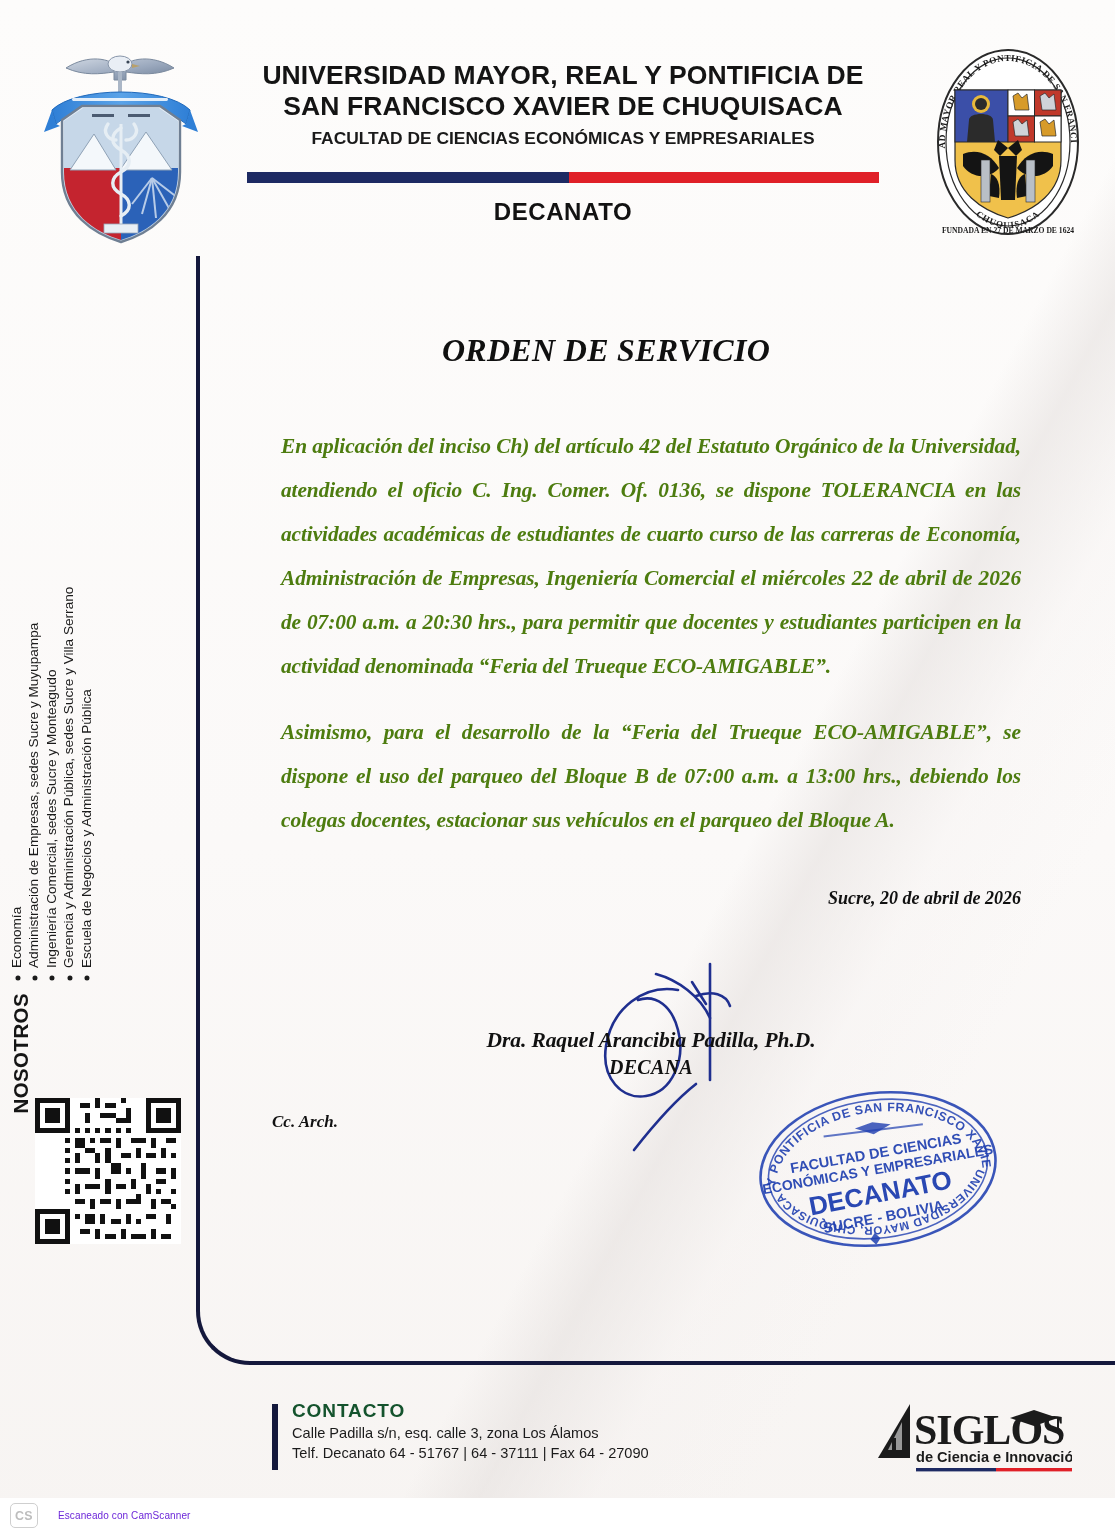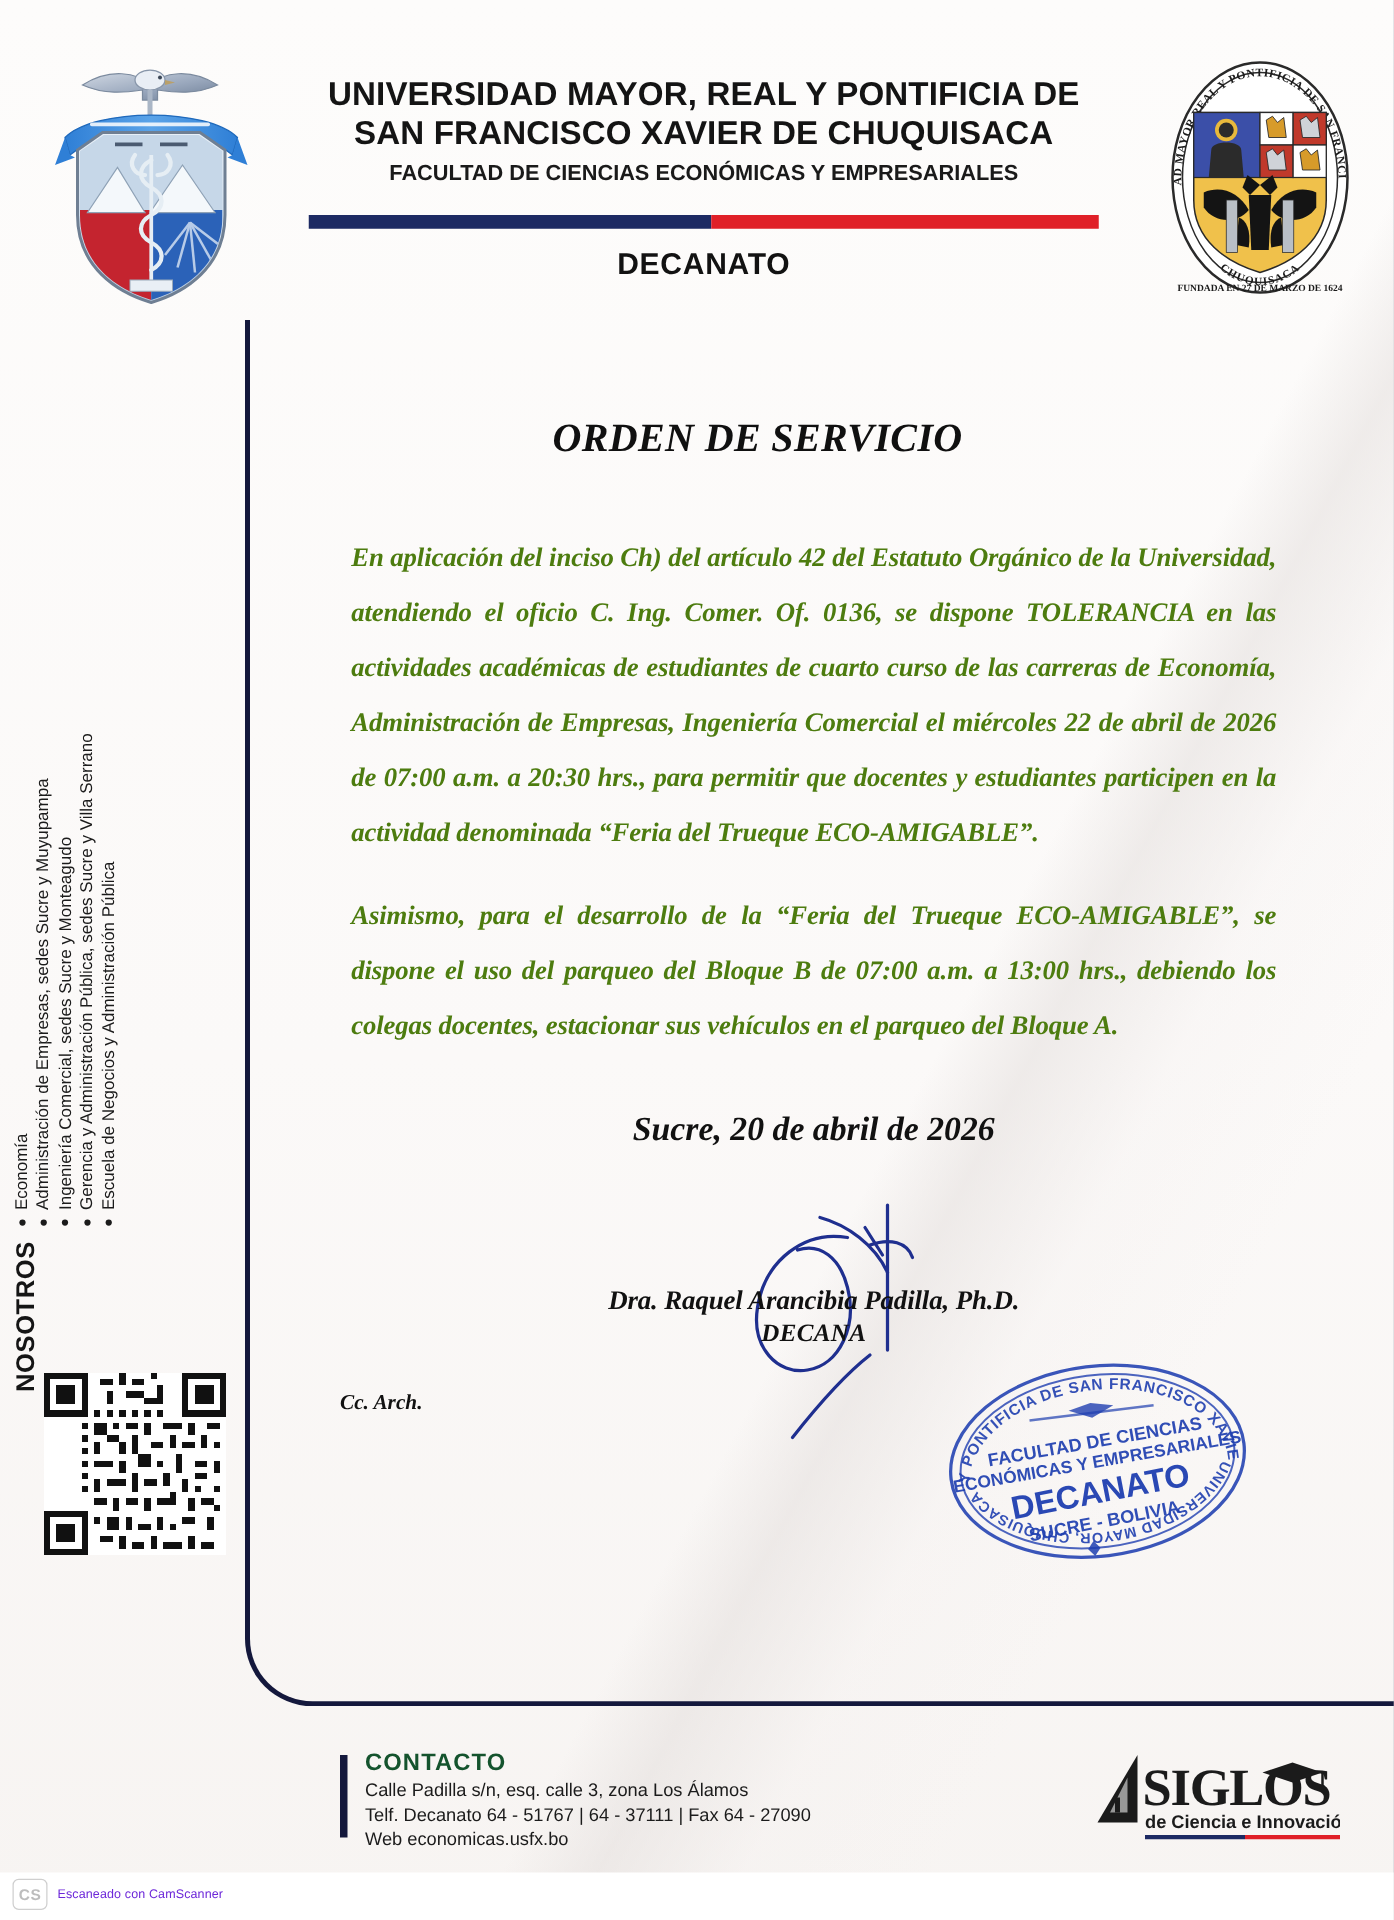--- a/index.html
+++ b/index.html
@@ -87,23 +87,23 @@
     font-family:"Liberation Serif", serif;
     font-style:italic;font-weight:bold;
     font-size:21.4px;line-height:44px;
     text-align:justify;text-justify:inter-word;
     color:#4d7c0f;margin:0 0 22px 0;
     letter-spacing:-.1px;
   }
   .para:last-child{margin-bottom:0;}
 
   .date-line{
-    position:absolute;left:281px;top:888px;width:740px;text-align:center;
+    position:absolute;left:281px;top:888px;width:740px;text-align:right;
     font-family:"Liberation Serif", serif;font-style:italic;font-weight:bold;
-    font-size:27px;color:#111;
+    font-size:18px;color:#111;
   }
 
   
   .sig-block{position:absolute;left:281px;top:1026px;width:740px;text-align:center;}
   .sig-name{
     font-family:"Liberation Serif", serif;font-style:italic;font-weight:bold;
     font-size:21.5px;line-height:28px;color:#111;letter-spacing:-.1px;
   }
   .sig-role{
     font-family:"Liberation Serif", serif;font-style:italic;font-weight:bold;
@@ -121,21 +121,21 @@
   .footer-bar{position:absolute;left:272px;top:1404px;width:6px;height:66px;background:#14183c;}
   .contacto{position:absolute;left:292px;top:1400px;}
   .contacto h4{
     margin:0 0 2px 0;font-size:19px;font-weight:bold;letter-spacing:.9px;color:#14532d;
   }
   .contacto p{margin:0;font-size:14.6px;line-height:19.5px;color:#1b1b1b;white-space:nowrap;}
   .siglos{position:absolute;left:872px;top:1398px;width:200px;height:82px;}
 
   
   .cs-bar{position:absolute;left:0;top:1498px;width:1115px;height:38px;background:#ffffff;}
-  .cs-wrap{position:absolute;left:10px;top:1503px;display:flex;align-items:center;gap:8px;}
+  .cs-wrap{position:absolute;left:10px;top:1503px;display:flex;align-items:center;gap:20px;}
   .cs-badge{
     width:26px;height:23px;border:1.6px solid #cfcfcf;border-radius:5px;
     display:flex;align-items:center;justify-content:center;
     font-size:12.4px;font-weight:bold;color:#bdbdbd;letter-spacing:.3px;
   }
   .cs-text{font-size:10px;color:#6d28d9;letter-spacing:.1px;}
 </style>
 </head>
 <body>
 
@@ -447,21 +447,20 @@
         <path d="M110 152 l5 -6 l5 6 l-5 6 z" fill="#1f3fb0" opacity=".85"></path>
       </g>
     </svg>
   </div>
 
   <div class="footer-bar"></div>
   <div class="contacto">
     <h4>CONTACTO</h4>
     <p>Calle Padilla s/n, esq. calle 3, zona Los Álamos</p>
     <p>Telf. Decanato 64 - 51767 | 64 - 37111 | Fax 64 - 27090</p>
-    <p>Web economicas.usfx.bo</p>
   </div>
 
   <div class="siglos">
     <svg viewBox="0 0 200 82" width="200" height="82">
       <path d="M6 60 L38 6 L38 60 Z" fill="#1b1b1b"></path>
       <path d="M16 52 L30 24 L30 52 Z" fill="#ffffff" opacity=".55"></path>
       <rect x="20" y="40" width="4" height="12" fill="#1b1b1b"></rect>
       <text x="42" y="46" font-family="Liberation Serif, serif" font-size="42" font-weight="bold" fill="#1b1b1b" letter-spacing="-1">SIGLOS</text>
       <g>
         <path d="M162 12 L186 20 L162 28 L138 20 Z" fill="#1b1b1b"></path>

